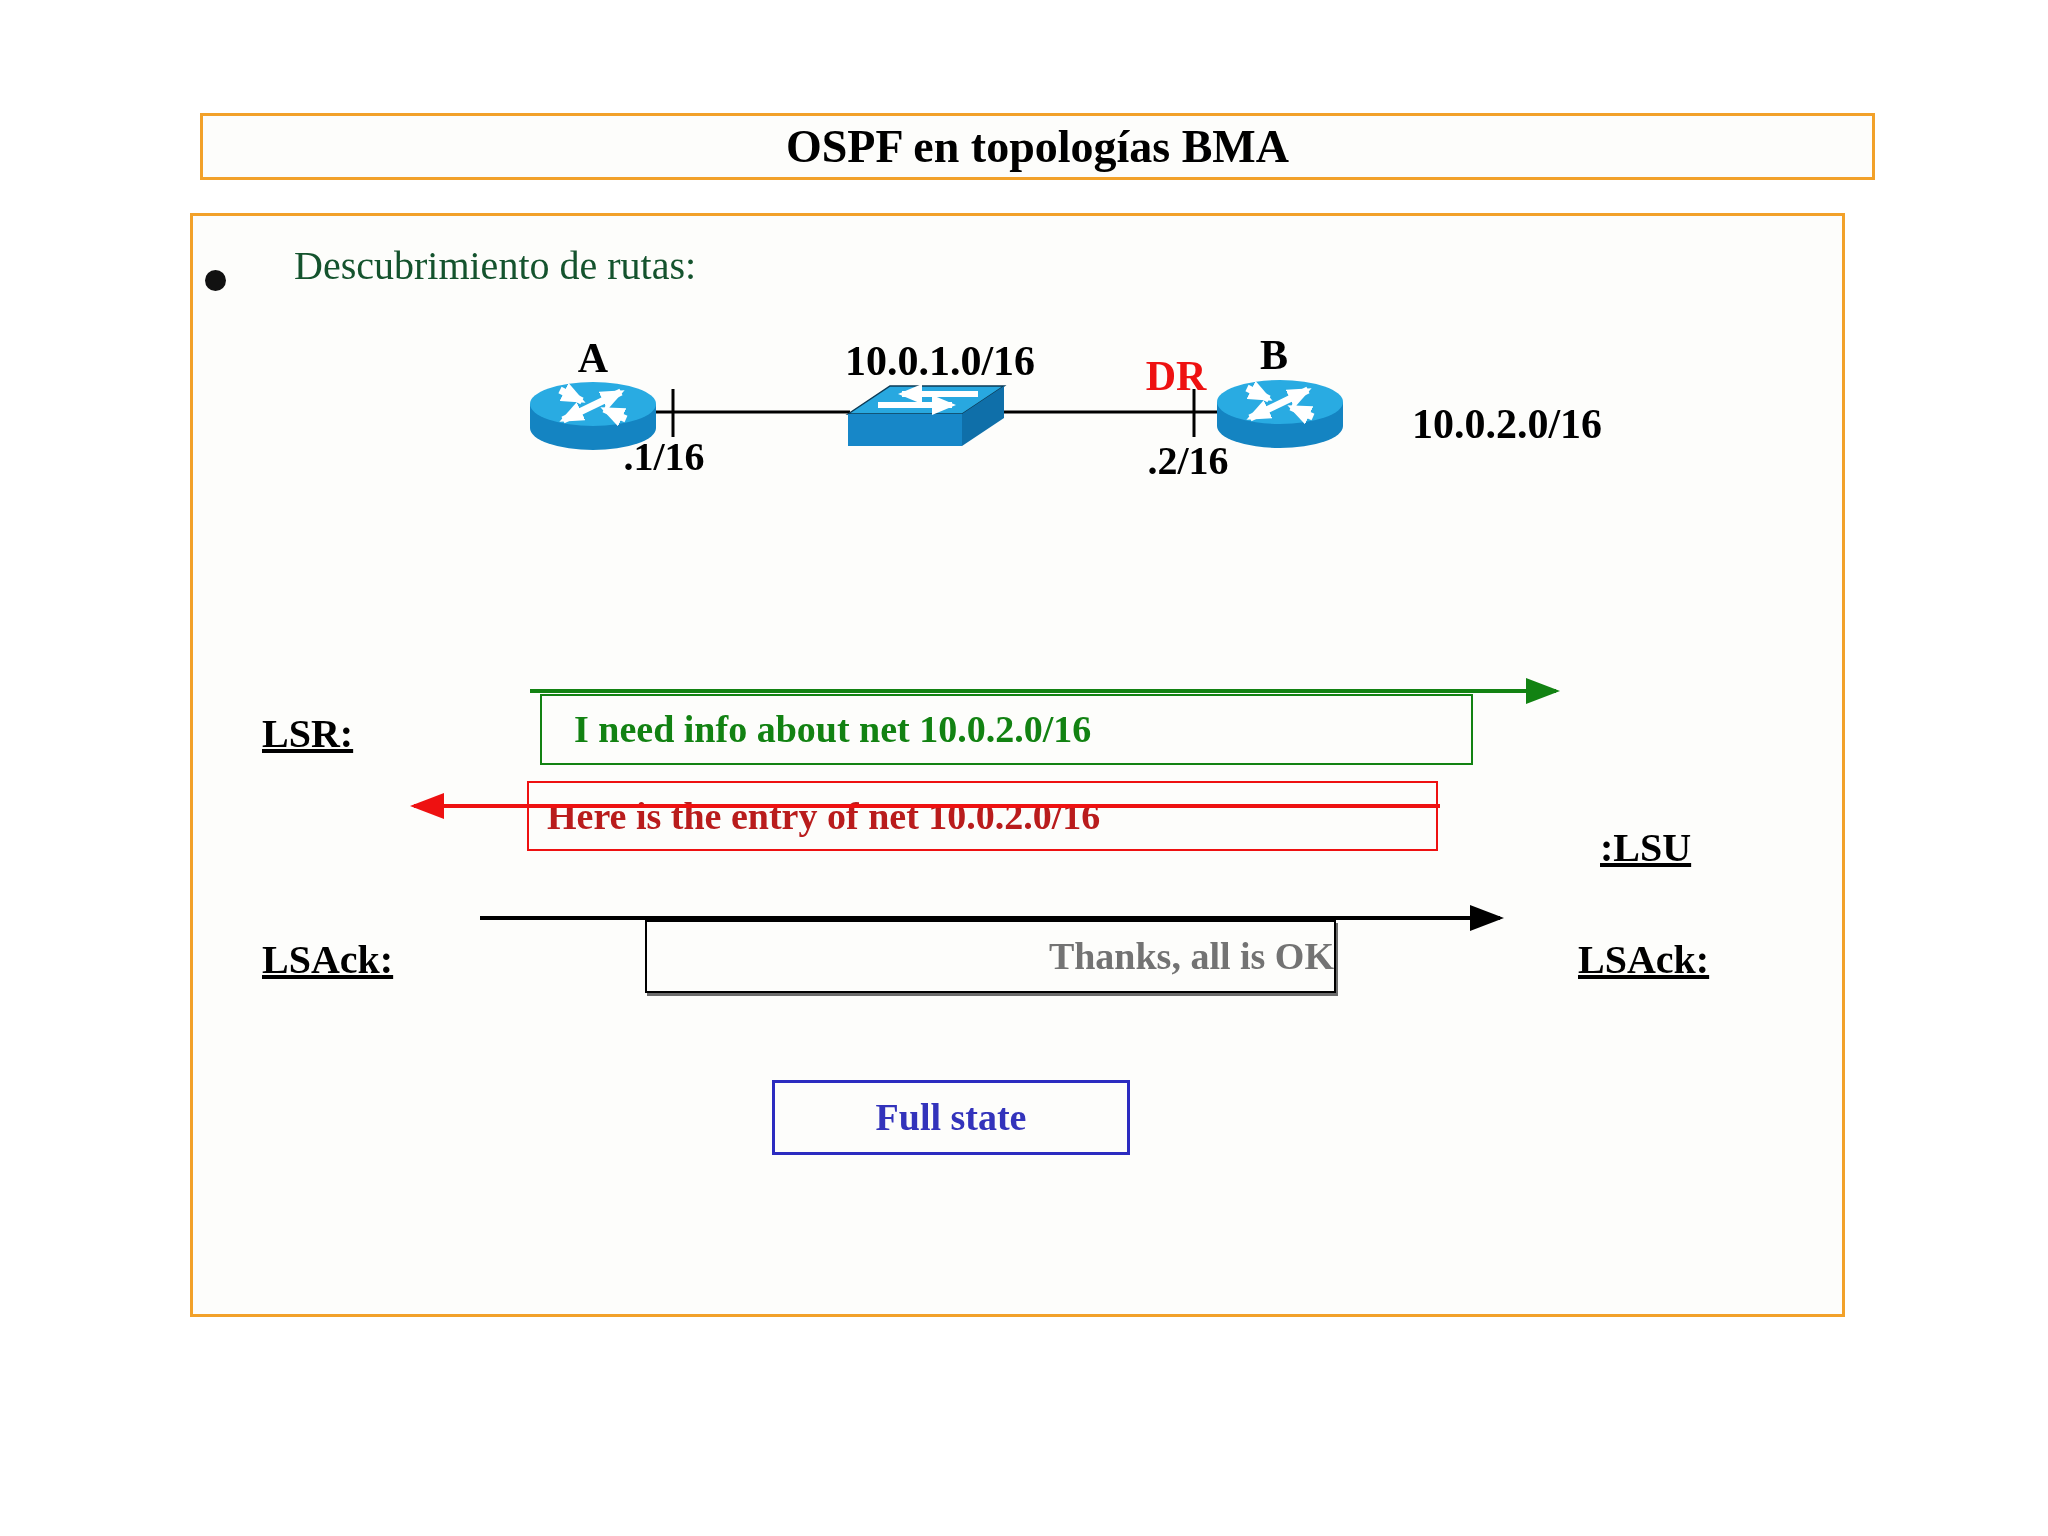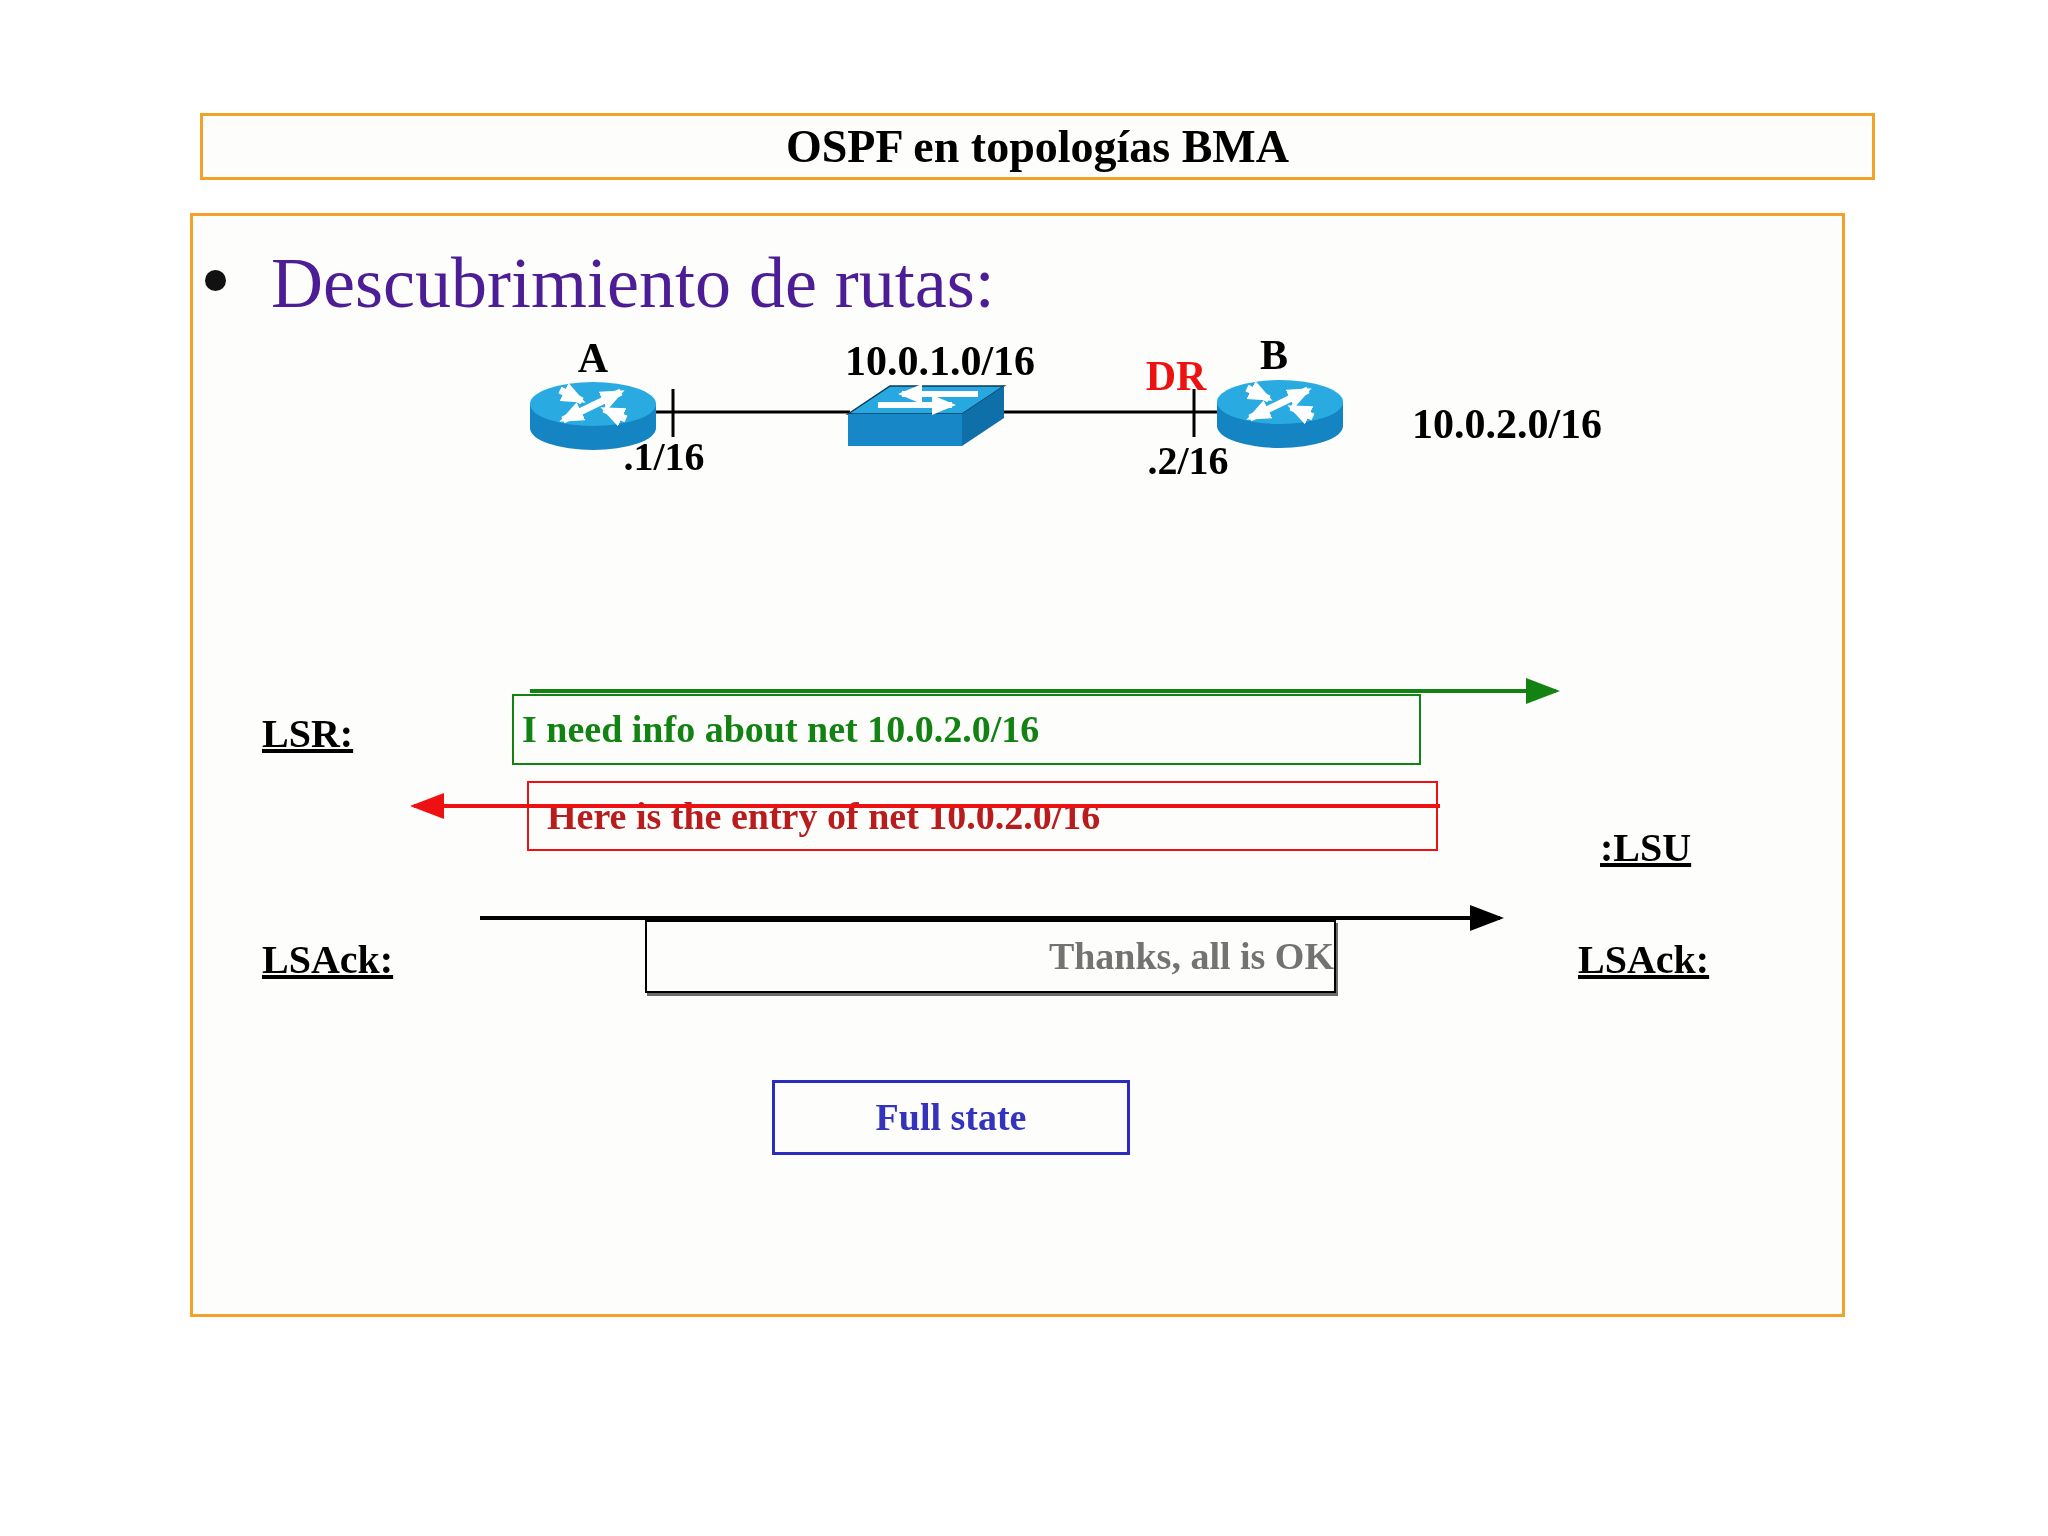--- a/index.html
+++ b/index.html
@@ -18,36 +18,36 @@
   }
   .main-box{
     position:absolute;left:190px;top:213px;width:1649px;height:1098px;
     border:3px solid #F2A129;background:#fdfdfb;
   }
   .bullet-dot{
     position:absolute;left:205px;top:270px;width:21px;height:21px;
     border-radius:50%;background:#111;
   }
   .bullet-text{
-    position:absolute;left:271px;top:242px;
-    font-size:72px;color:#4c1d95;white-space:nowrap;
+    position:absolute;left:294px;top:242px;
+    font-size:40px;color:#14532d;white-space:nowrap;
   }
   .state-box{
     position:absolute;border:3px solid #2B2BC0;background:#fdfdfb;
     color:#3333BB;font-weight:bold;font-size:38px;text-align:center;
   }
   .state-loading{left:753px;top:575px;width:356px;height:67px;line-height:67px;}
   .state-full{left:772px;top:1080px;width:352px;height:69px;line-height:69px;}
   .msg-box{
     position:absolute;background:transparent;font-weight:bold;font-size:38px;
     white-space:nowrap;
   }
   .msg-lsr{
-    left:512px;top:694px;width:897px;height:67px;line-height:67px;
-    border:2px solid #128212;color:#128212;padding-left:8px;
+    left:540px;top:694px;width:897px;height:67px;line-height:67px;
+    border:2px solid #128212;color:#128212;padding-left:32px;
   }
   .msg-lsu{
     left:527px;top:781px;width:889px;height:66px;line-height:66px;
     border:2px solid #EE1111;color:#b91c1c;padding-left:18px;
   }
   .msg-lsack{
     left:645px;top:920px;width:687px;height:69px;line-height:69px;
     border:2px solid #000;color:#737373;text-align:right;
     box-shadow:2px 3px 0 rgba(30,30,30,0.65);
   }

